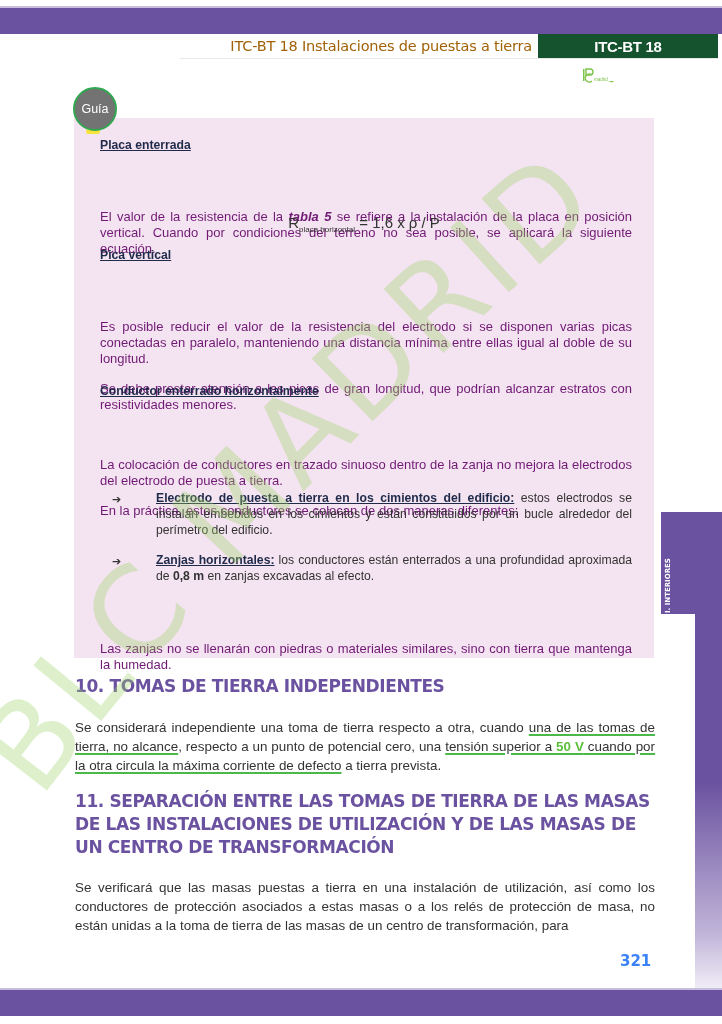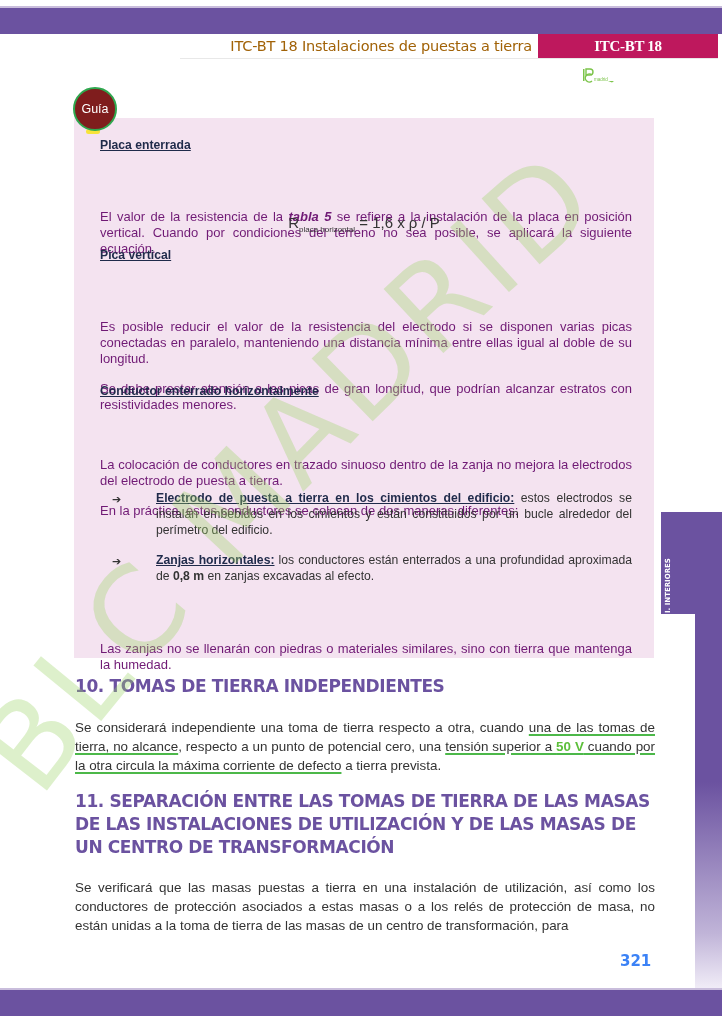--- a/index.html
+++ b/index.html
@@ -17,37 +17,37 @@
     position: absolute; left: 0; top: 6px; width: 722px; height: 2px;
     background: #c9bddc;
   }
   .header-title {
     position: absolute; right: 190px; top: 38px;
     font-family: "DejaVu Sans", sans-serif; font-size: 14.5px; color: #a16207;
     letter-spacing: -0.2px; white-space: nowrap;
   }
   .header-tab {
     position: absolute; left: 538px; top: 34px; width: 180px; height: 24px;
-    background: #be185d; color: #fff;
-    font-family: Liberation Serif, serif; font-weight: bold; font-size: 15px;
+    background: #14532d; color: #fff;
+    font-family: Liberation Sans, sans-serif; font-weight: bold; font-size: 15px;
     display: flex; align-items: center; justify-content: center; letter-spacing: -0.3px;
   }
   .header-rule {
     position: absolute; left: 180px; top: 58px; width: 538px; height: 1px; background: #e8e8e8;
   }
   .logo {
     position: absolute; left: 582px; top: 68px; width: 40px; height: 16px;
   }
   .guia-box {
     position: absolute; left: 74px; top: 118px; width: 580px; height: 540px;
     background: #f4e3f0;
   }
   .guia-badge {
     position: absolute; left: 73px; top: 87px; width: 44px; height: 44px; border-radius: 50%;
-    background: #7f1d1d; border: 2px solid #2fa84f; box-sizing: border-box;
+    background: #737373; border: 2px solid #2fa84f; box-sizing: border-box;
     color: #fff; font-size: 12.5px; display: flex; align-items: center; justify-content: center;
   }
   .guia-badge-tail {
     position: absolute; left: 86px; top: 129px; width: 14px; height: 5px; border-radius: 3px;
     background: #f7e43a;
   }
   .box-text {
     position: absolute; left: 100px; width: 532px; font-size: 13px; line-height: 16px;
     text-align: justify; color: #701a75; margin-top: 43px;
   }

